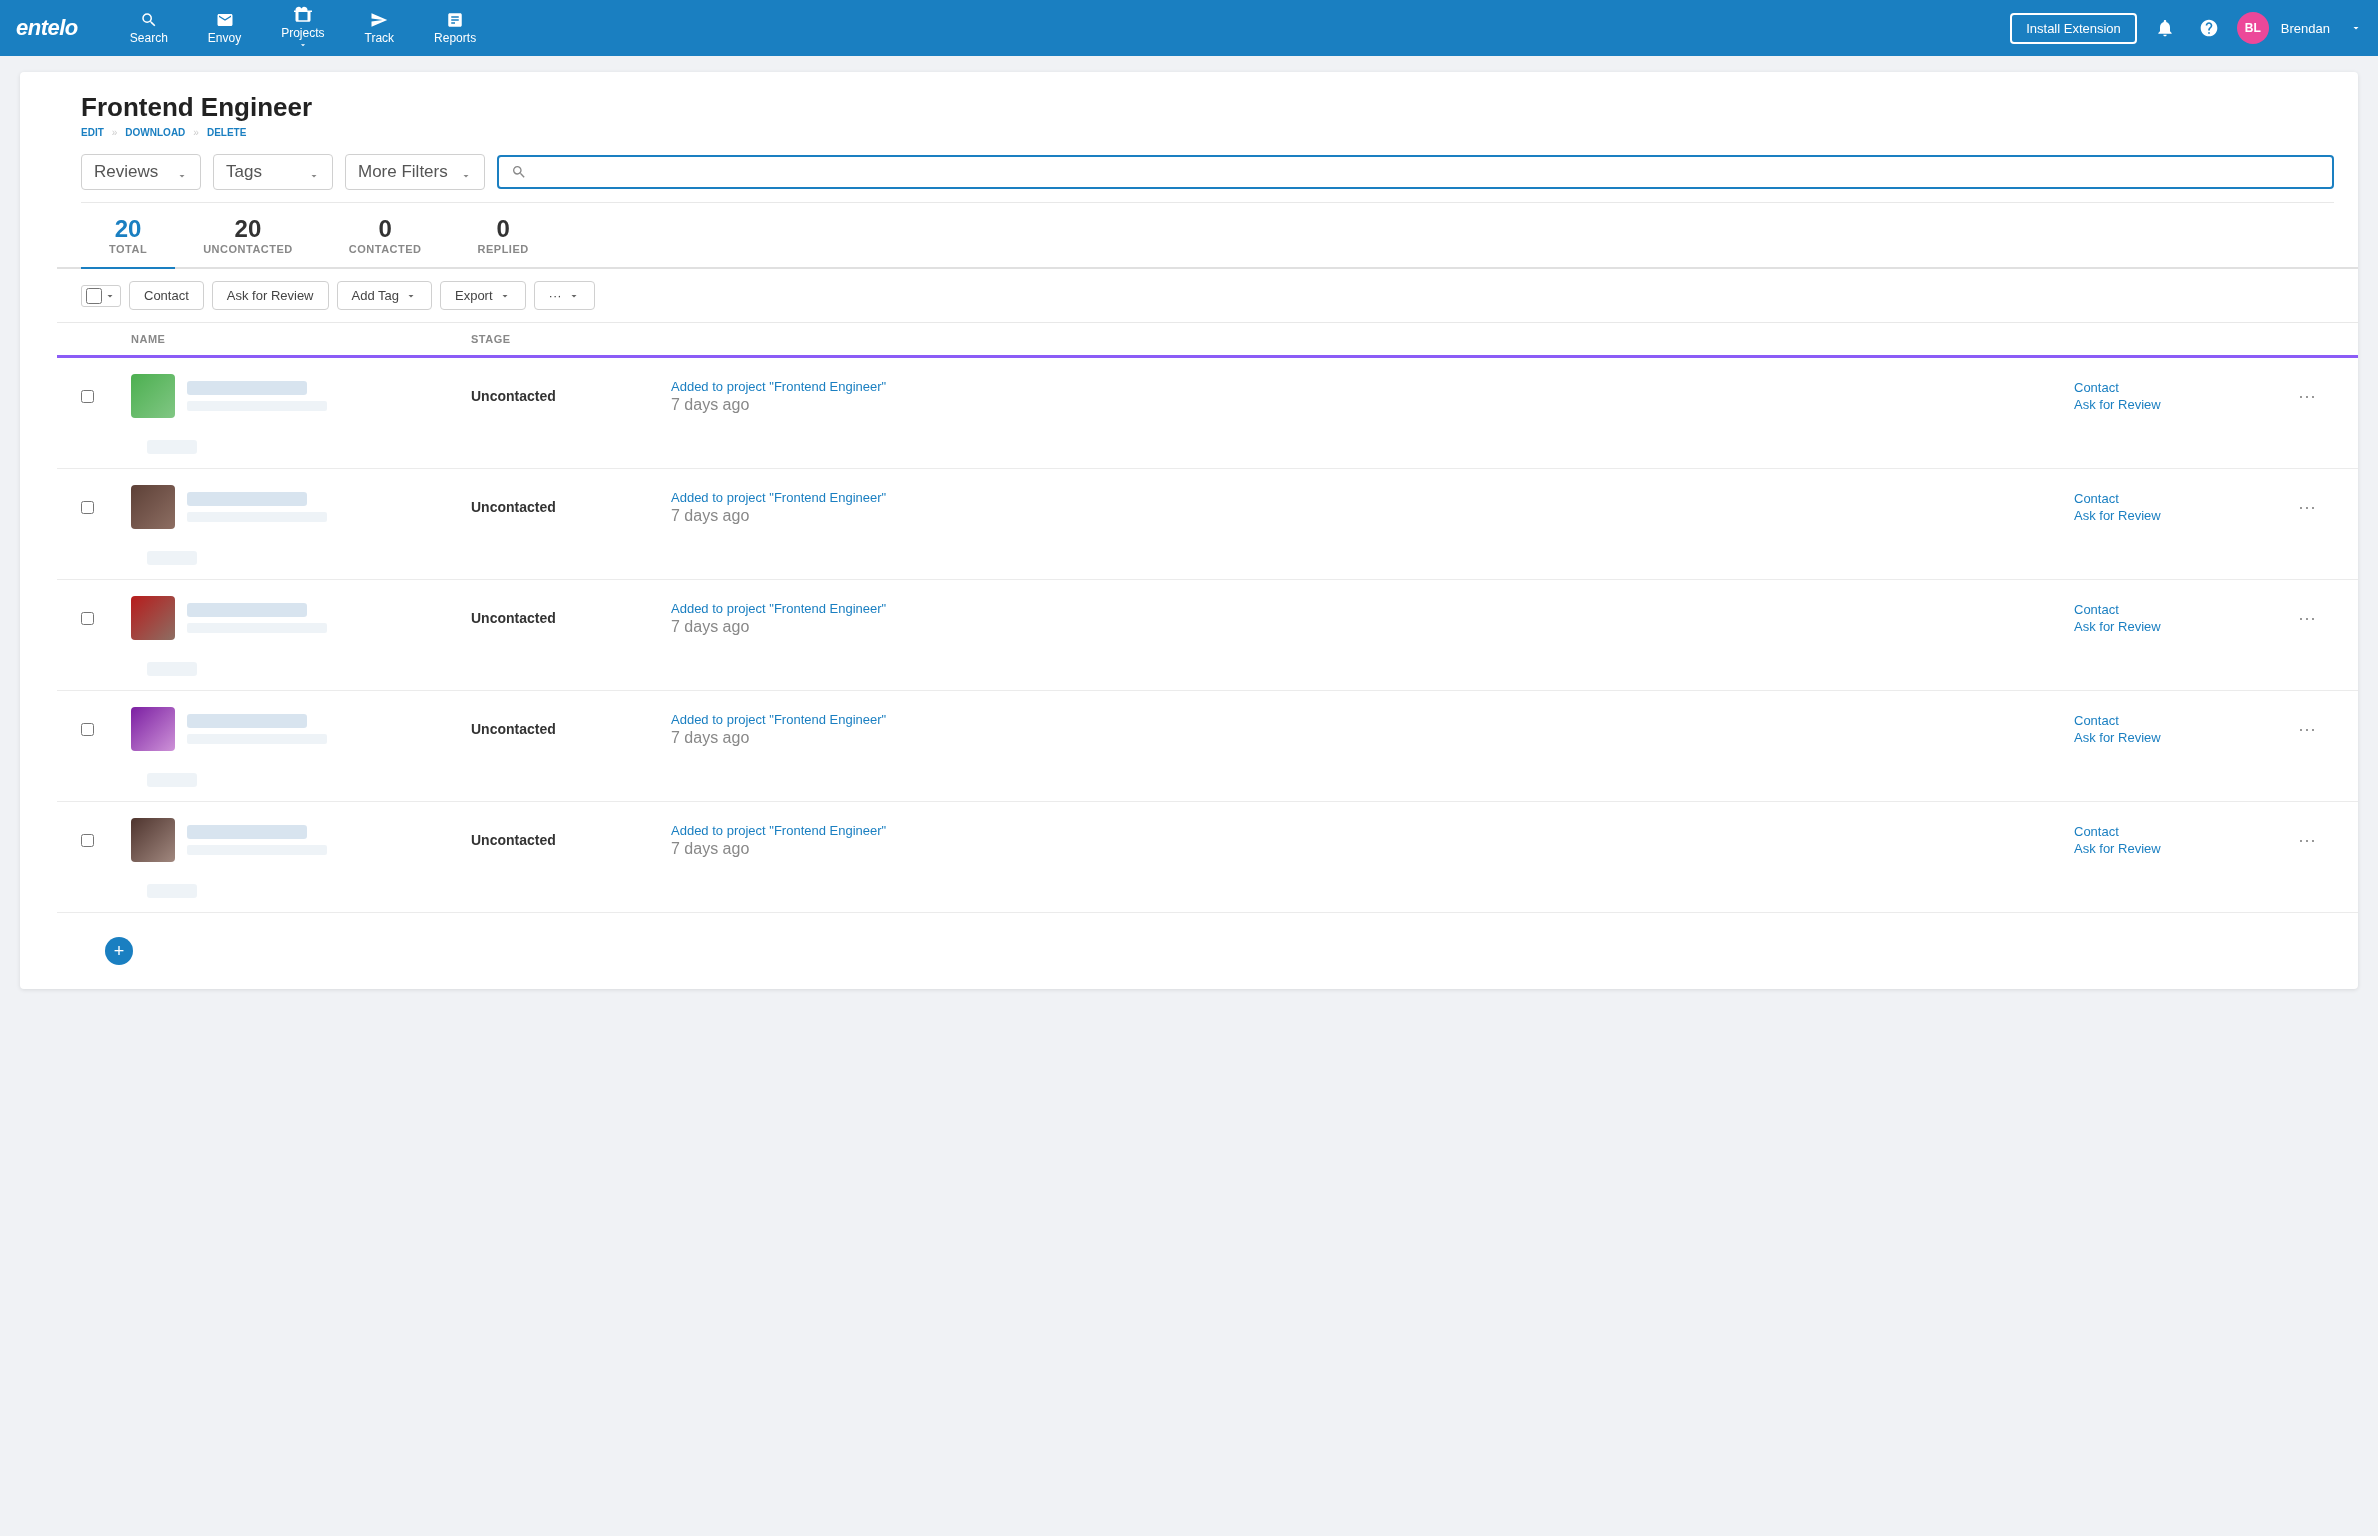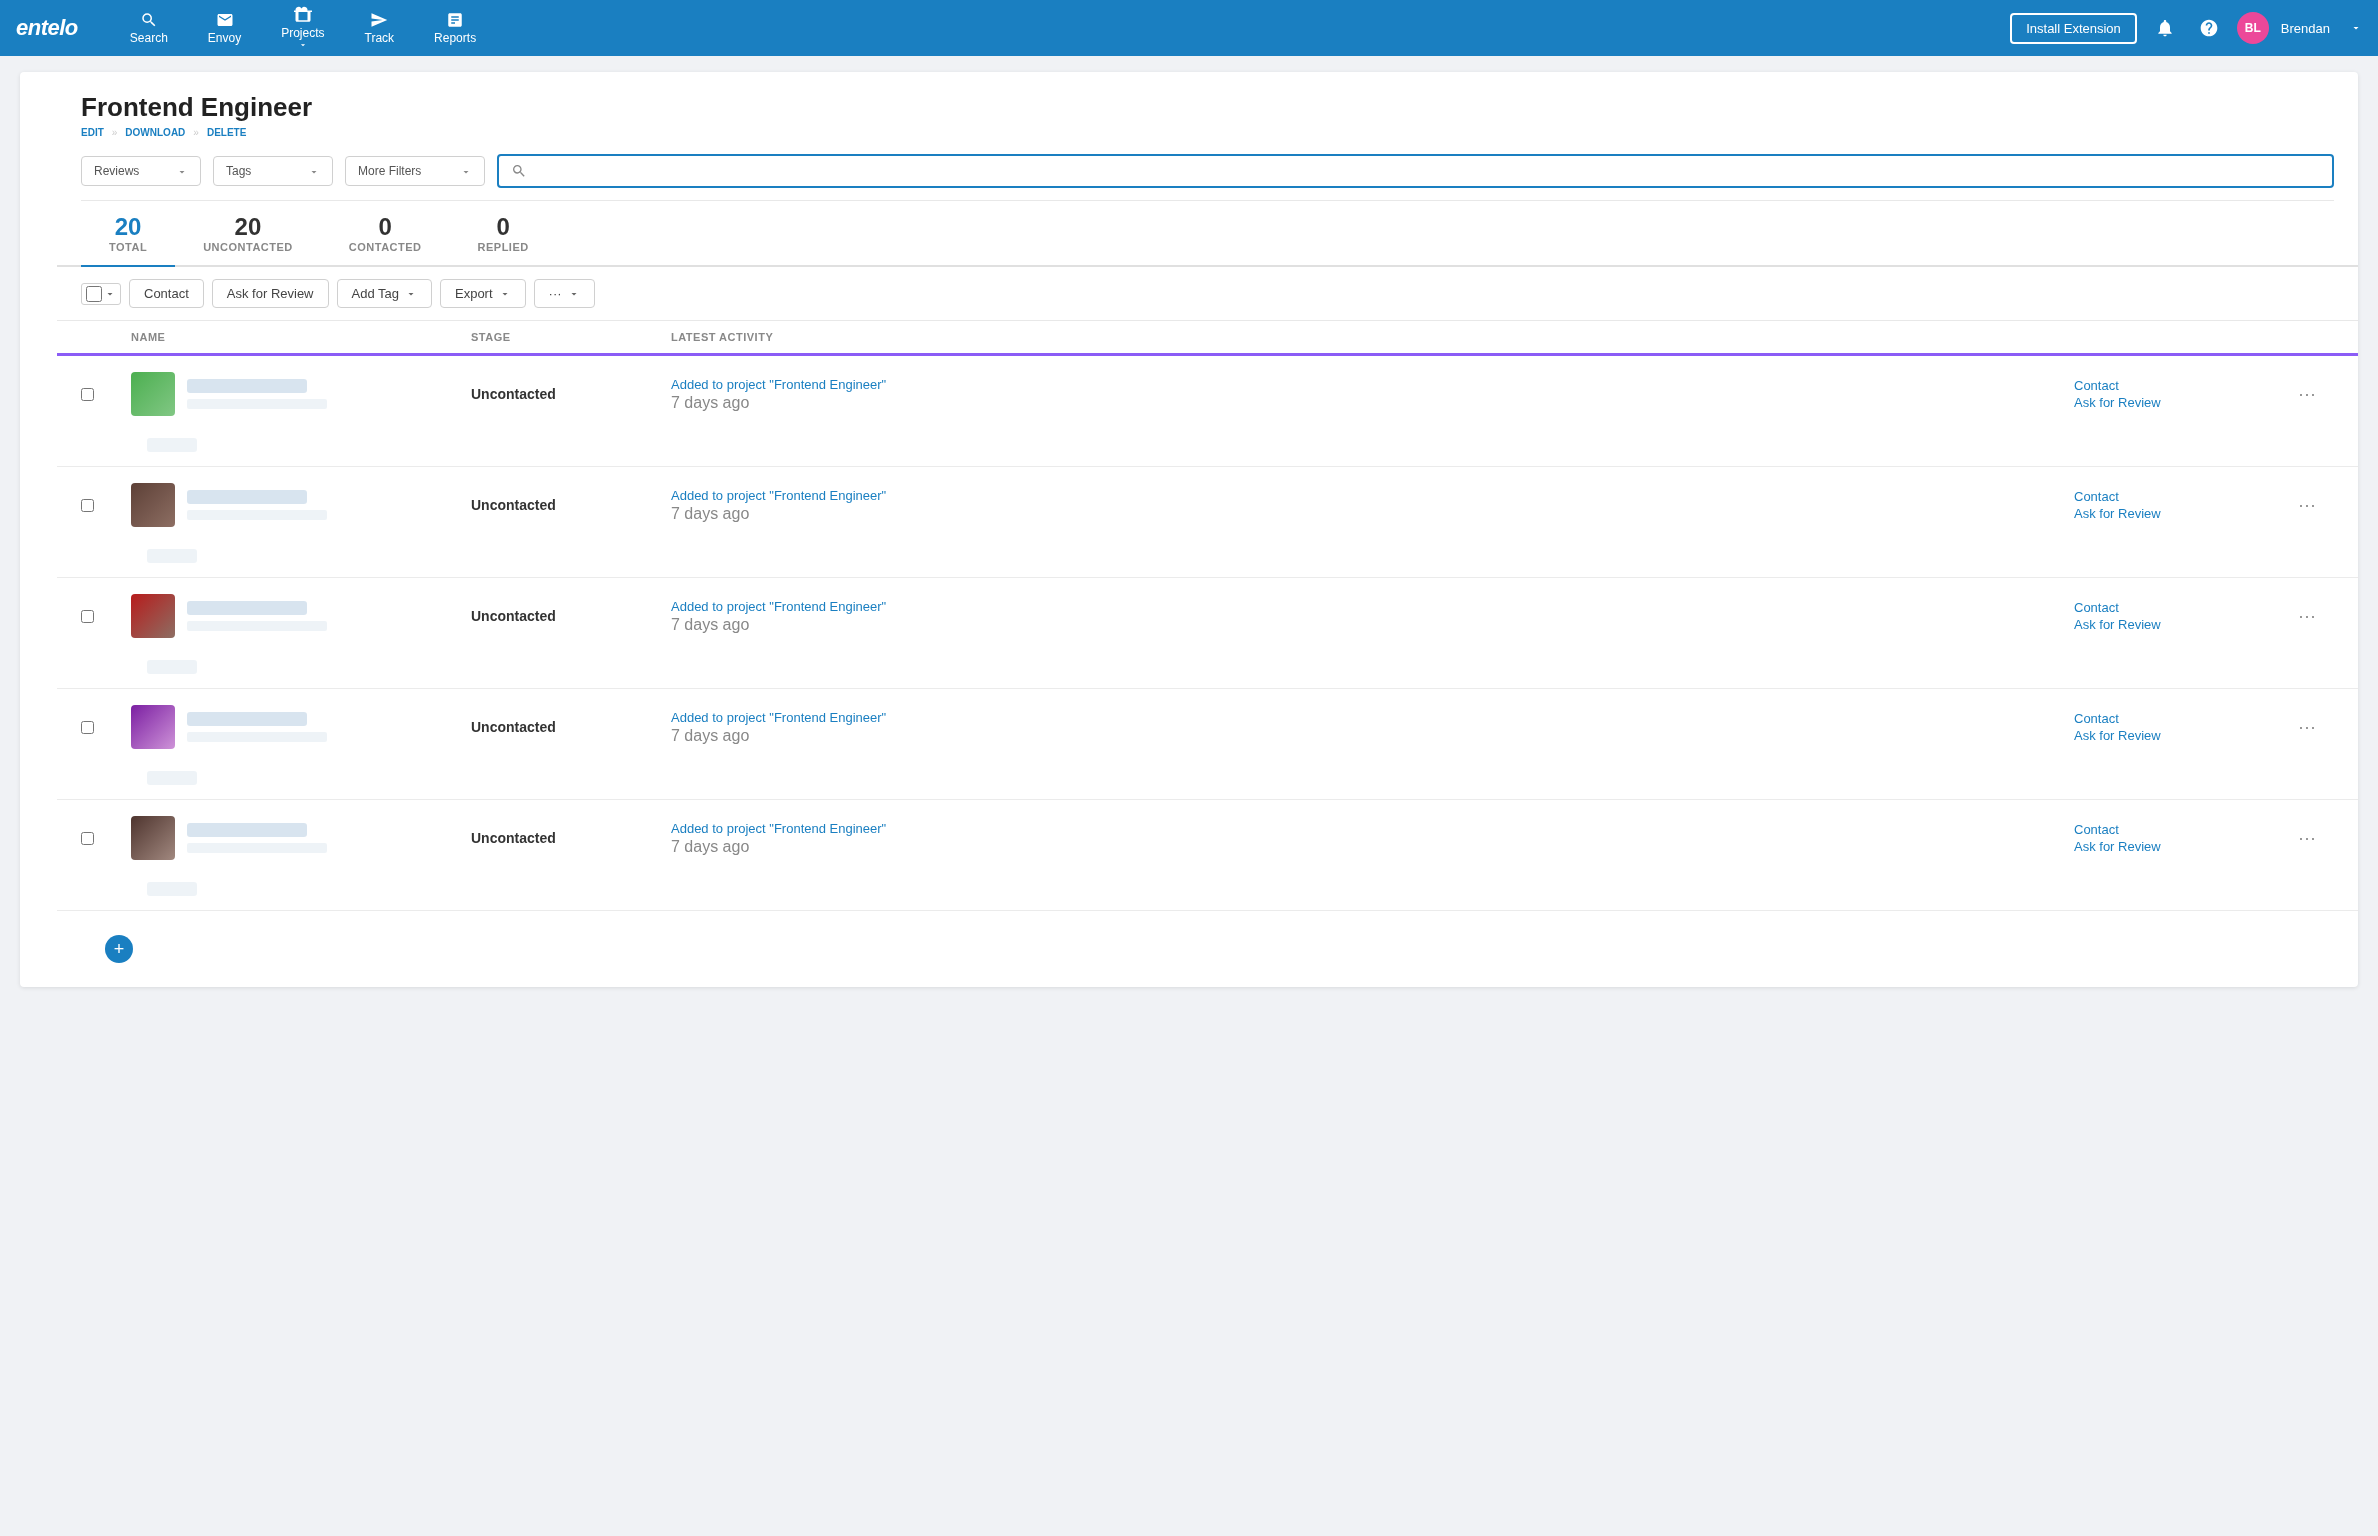--- a/index.html
+++ b/index.html
@@ -19,21 +19,21 @@
     .avatar { width: 32px; height: 32px; border-radius: 50%; background: #ec4899; display: flex; align-items: center; justify-content: center; color: white; font-size: 12px; font-weight: bold; cursor: pointer; }
     .nav-username { color: white; font-size: 13px; cursor: pointer; display: flex; align-items: center; gap: 20px; }
     .project-title { font-size: 26px; font-weight: 700; color: #222; margin-bottom: 4px; }
     .project-meta { font-size: 12px; color: #888; margin-bottom: 4px; }
     .project-links { display: flex; gap: 8px; font-size: 10px; margin-bottom: 16px; }
     .project-links a { color: #1a7fc1; text-decoration: none; font-weight: 600; }
     .project-links span { color: #ccc; }
 
     
     .filters-row { display: flex; align-items: center; gap: 12px; padding: 16px 0; background: white; padding-left: 0; padding-right: 0; border-bottom: 1px solid #e8e8e8; }
-    .filter-select { border: 1px solid #d0d0d0; border-radius: 4px; padding: 7px 12px; font-size: 12px; color: #555; background: white; cursor: pointer; display: flex; align-items: flex-end; gap: 8px; min-width: 120px; }
+    .filter-select { border: 1px solid #d0d0d0; border-radius: 4px; padding: 7px 12px; font-size: 17px; color: #555; background: white; cursor: pointer; display: flex; align-items: flex-end; gap: 8px; min-width: 120px; }
     .filter-select svg { width: 12px; height: 12px; fill: #888; margin-left: auto; }
     .search-box { flex: 1; border: 1px solid #d0d0d0; border-radius: 4px; padding: 7px 12px; font-size: 13px; display: flex; align-items: center; gap: 8px; background: white; }
     .search-box input { border: none; outline: none; flex: 1; font-size: 13px; }
 
     
     .stats-bar { display: flex; border-bottom: 2px solid #e0e0e0; margin: 0 -24px; padding: 0 24px; background: white; }
     .stat-item { padding: 12px 28px; text-align: center; cursor: pointer; position: relative; }
     .stat-item.active::after { content: ''; position: absolute; bottom: -2px; left: 0; right: 0; height: 2px; background: #1a7fc1; }
     .stat-number { font-size: 24px; font-weight: 700; color: #333; }
     .stat-number.active { color: #1a7fc1; }
@@ -218,21 +218,20 @@
       <svg viewBox="0 0 24 24">
           <path d="M7 10l5 5 5-5z"></path>
         </svg>
     </button>
   </div>
 
   <div class="table-header">
     <div></div>
     <div>NAME</div>
     <div>STAGE</div>
-    <div>LATEST ACTIVITY</div>
     <div></div>
     <div></div>
   </div>
 
   <div id="table-body">
       <div class="candidate-row">
     <div class="candidate-main">
       <div class="row-checkbox">
         <input type="checkbox" style="">
       </div>

